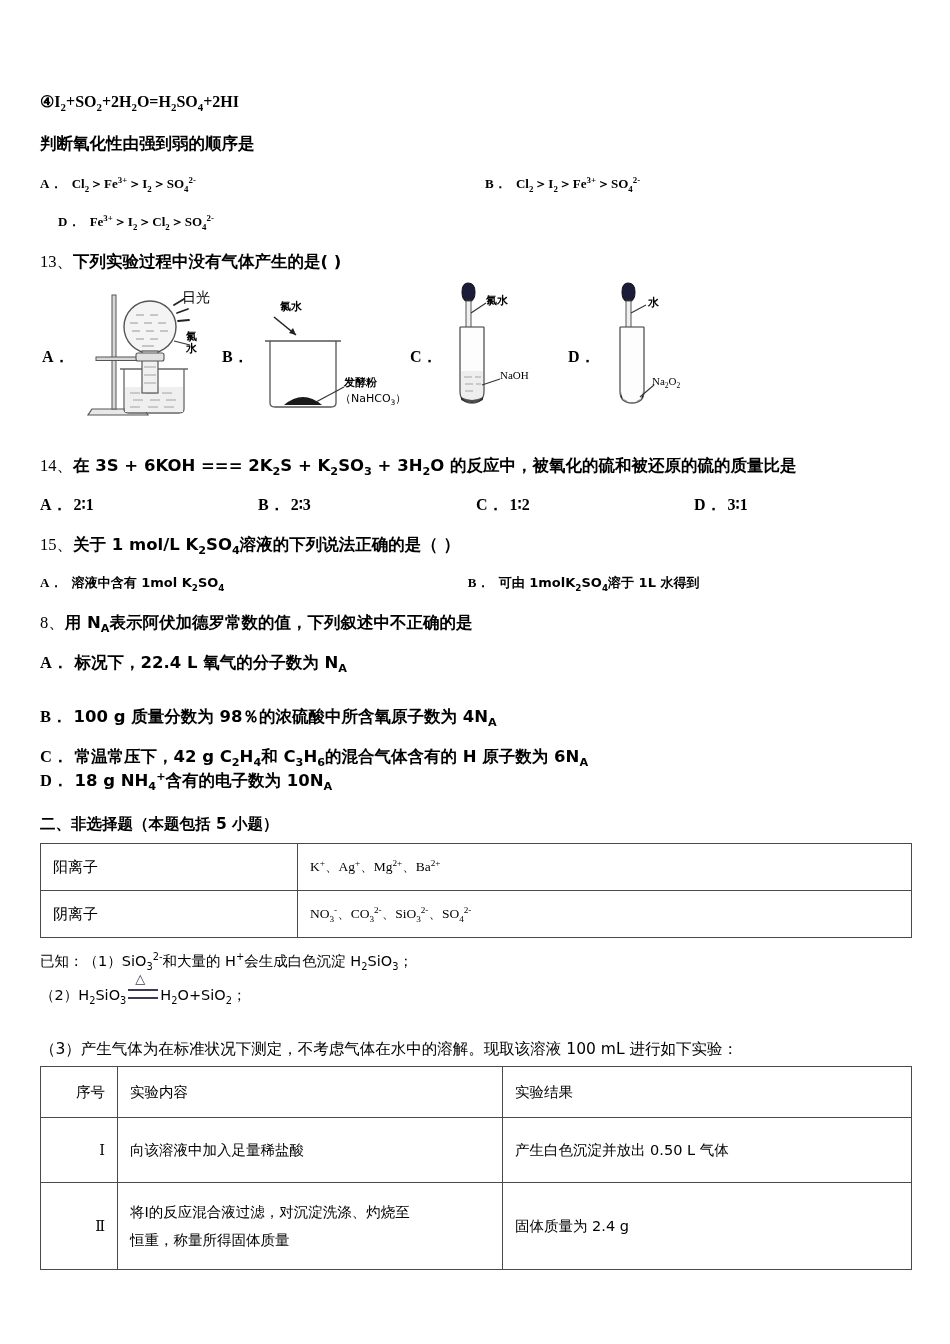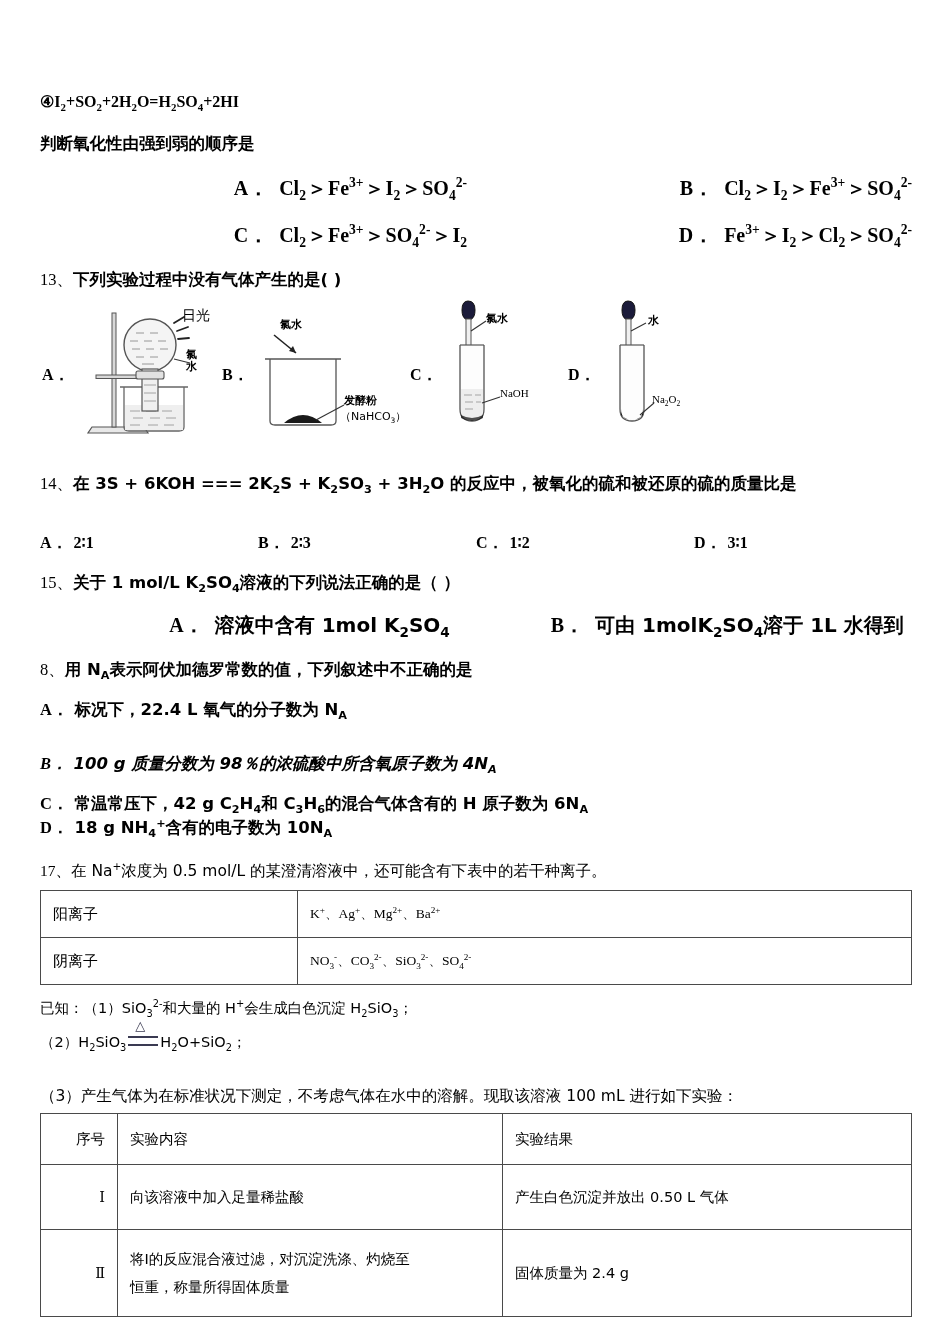--- a/index.html
+++ b/index.html
@@ -45,23 +45,22 @@
   }
   .stem-reg {
     font-size: 16.5px;
     margin: 0 0 18px 0;
   }
 
   
   .opt-2col {
     display: flex;
     margin: 0 0 20px 0;
-    font-size: 20px;
-    font-weight: bold;
-    text-align: right;
+    font-size: 13px;
+    font-weight: bold;
   }
   .opt-2col .col {
     width: 50%;
     white-space: nowrap;
   }
   .opt-2col .col.wide { width: 47%; }
   .opt-2col .col.second { padding-left: 18px; }
 
   .opt-label {
     display: inline-block;
@@ -71,21 +70,20 @@
   
   .opt-4col {
     display: flex;
     font-size: 16px;
     font-weight: bold;
     margin: 0 0 18px 0;
   }
   .opt-4col .c {
     width: 25%;
     white-space: nowrap;
-    margin-top: 20px;
   }
 
   .gt { padding: 0 1px; font-weight: bold; }
 
   
   .fig-band {
     position: relative;
     height: 148px;
     margin: 6px 0 18px 0;
   }
@@ -198,24 +196,20 @@
         <span class="opt-label">A．</span>
         <span>Cl<sub>2</sub><span class="gt">＞</span>Fe<sup>3+</sup><span class="gt">＞</span>I<sub>2</sub><span class="gt">＞</span>SO<sub>4</sub><sup>2-</sup></span>
       </div>
       <div class="col second">
         <span class="opt-label">B．</span>
         <span>Cl<sub>2</sub><span class="gt">＞</span>I<sub>2</sub><span class="gt">＞</span>Fe<sup>3+</sup><span class="gt">＞</span>SO<sub>4</sub><sup>2-</sup></span>
       </div>
     </div>
 
     <div class="opt-2col">
-      <div class="col">
-        <span class="opt-label">C．</span>
-        <span>Cl<sub>2</sub><span class="gt">＞</span>Fe<sup>3+</sup><span class="gt">＞</span>SO<sub>4</sub><sup>2-</sup><span class="gt">＞</span>I<sub>2</sub></span>
-      </div>
       <div class="col second">
         <span class="opt-label">D．</span>
         <span>Fe<sup>3+</sup><span class="gt">＞</span>I<sub>2</sub><span class="gt">＞</span>Cl<sub>2</sub><span class="gt">＞</span>SO<sub>4</sub><sup>2-</sup></span>
       </div>
     </div>
 
     <div class="stem-reg" style="margin-bottom:4px;">
       <span>13、</span><span class="cn bold">下列实验过程中没有气体产生的是(    )</span>
     </div>
 
@@ -385,34 +379,32 @@
     </div>
 
 
     <div class="stem-reg" style="margin-bottom:18px;">
       <span>8、</span><span class="cn bold">用 N<sub>A</sub>表示阿伏加德罗常数的值，下列叙述中不正确的是</span>
     </div>
 
     <div class="stem-reg" style="margin-bottom:32px;">
       <span class="bold opt-label">A．</span><span class="cn bold">标况下，22.4 L 氧气的分子数为 N<sub>A</sub></span>
     </div>
-    <div class="stem-reg" style="margin-bottom:18px;font-style:italic;">
+    <div class="stem-reg" style="margin-bottom:18px;">
       <span class="bold opt-label">B．</span><span class="cn bold">100 g 质量分数为 98％的浓硫酸中所含氧原子数为 4N<sub>A</sub></span>
     </div>
     <div class="stem-reg" style="margin-bottom:2px;">
       <span class="bold opt-label">C．</span><span class="cn bold">常温常压下，42 g C<sub>2</sub>H<sub>4</sub>和 C<sub>3</sub>H<sub>6</sub>的混合气体含有的 H 原子数为 6N<sub>A</sub></span>
     </div>
     <div class="stem-reg" style="margin-bottom:22px;">
       <span class="bold opt-label">D．</span><span class="cn bold">18 g NH<sub>4</sub><sup>+</sup>含有的电子数为 10N<sub>A</sub></span>
     </div>
 
-
-    <div class="q17-line">
-      <span>17、</span><span class="cn">在 Na<sup>+</sup>浓度为 0.5 mol/L 的某澄清溶液中，还可能含有下表中的若干种离子。</span>
-    </div>
+    <div class="section-head cn">二、非选择题（本题包括 5 小题）</div>
+
 
     <table class="grid ion-table">
       <tbody>
         <tr>
           <td class="label-col">
             <span class="cn">阳离子</span>
           </td>
           <td class="val-col">
             <span>K<sup>+</sup>、Ag<sup>+</sup>、Mg<sup>2+</sup>、Ba<sup>2+</sup></span>
           </td>

